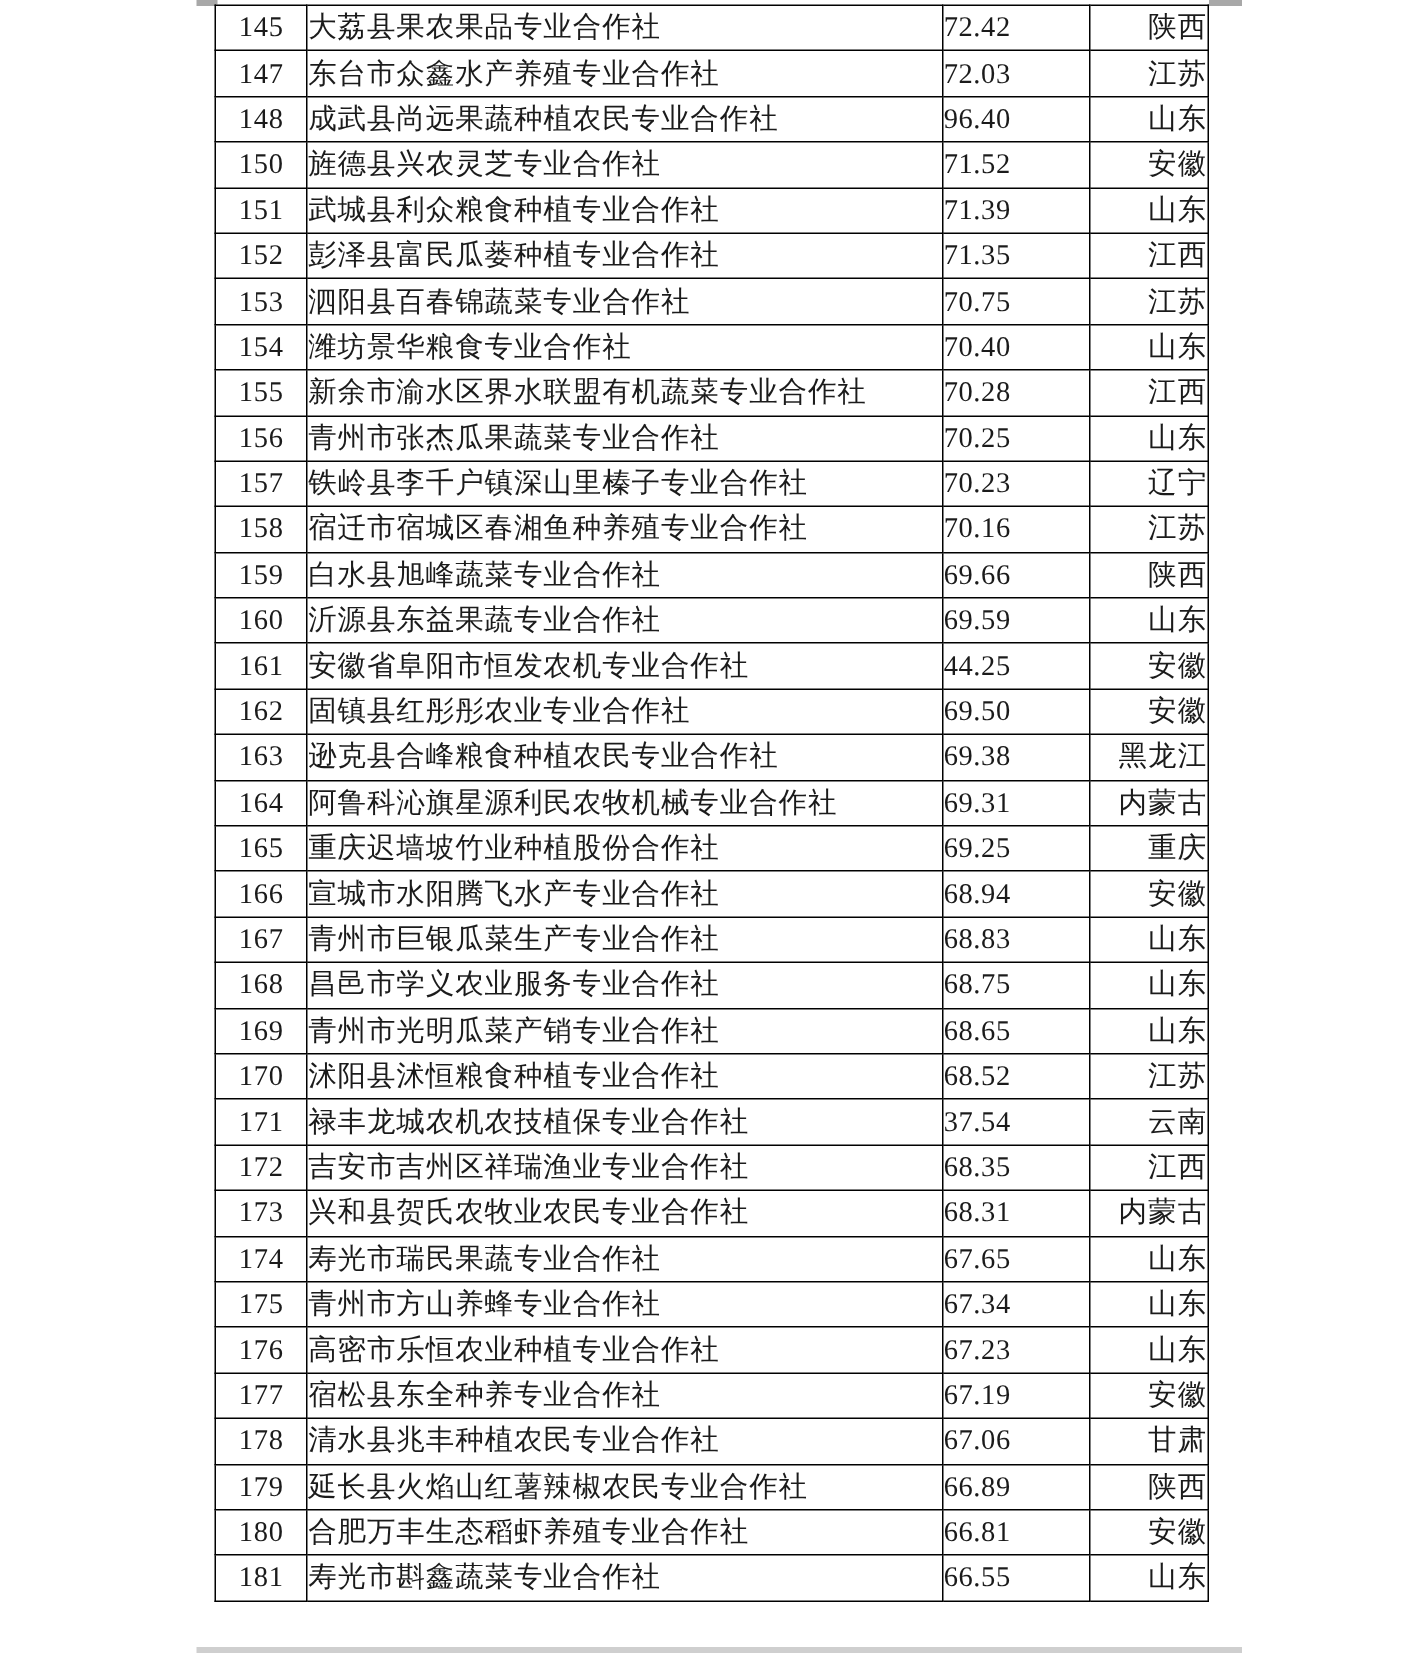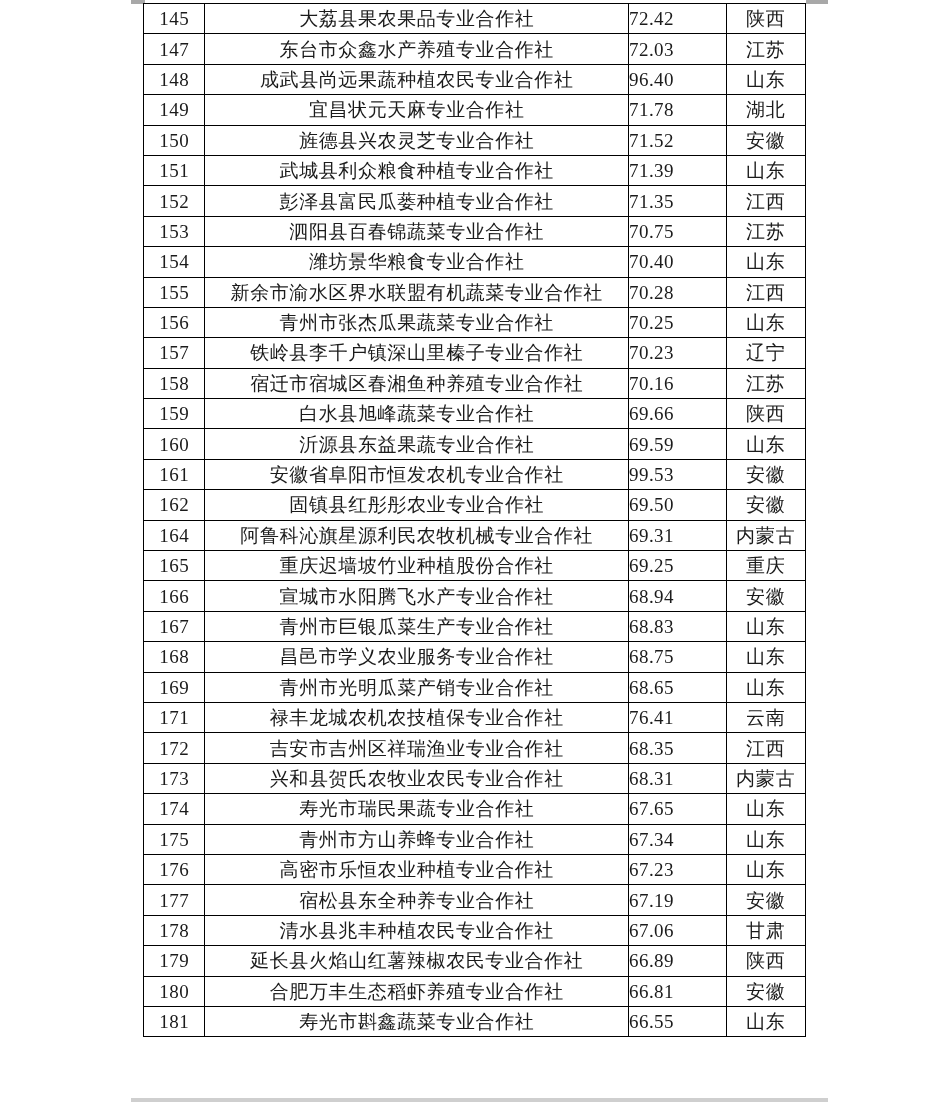--- a/index.html
+++ b/index.html
@@ -70,34 +70,34 @@
   }
   td.col-rank {
     width: 57px;
     text-align: center;
     font-family: "Liberation Serif", "DejaVu Serif", serif;
     font-size: 19px;
     letter-spacing: 0.5px;
   }
   td.col-name {
     width: 399px;
-    text-align: center;
+    text-align: left;
     padding-left: 12px;
     font-size: 19.5px;
     letter-spacing: 0.6px;
   }
   td.col-score {
     width: 91px;
     text-align: left;
     font-size: 19px;
     letter-spacing: 0.4px;
   }
   td.col-region {
     width: 74px;
-    text-align: center;
+    text-align: right;
     font-size: 19px;
     letter-spacing: 0.8px;
   }
 </style>
 </head>
 <body>
 
 <div id="page">
 
   <div class="page-edge-left"></div>
@@ -118,26 +118,20 @@
           <td class="col-score">72.03</td>
           <td class="col-region">江苏</td>
         </tr>
         <tr>
           <td class="col-rank">148</td>
           <td class="col-name">成武县尚远果蔬种植农民专业合作社</td>
           <td class="col-score">96.40</td>
           <td class="col-region">山东</td>
         </tr>
         <tr>
-          <td class="col-rank">149</td>
-          <td class="col-name">宜昌状元天麻专业合作社</td>
-          <td class="col-score">71.78</td>
-          <td class="col-region">湖北</td>
-        </tr>
-        <tr>
           <td class="col-rank">150</td>
           <td class="col-name">旌德县兴农灵芝专业合作社</td>
           <td class="col-score">71.52</td>
           <td class="col-region">安徽</td>
         </tr>
         <tr>
           <td class="col-rank">151</td>
           <td class="col-name">武城县利众粮食种植专业合作社</td>
           <td class="col-score">71.39</td>
           <td class="col-region">山东</td>
@@ -192,28 +186,34 @@
         </tr>
         <tr>
           <td class="col-rank">160</td>
           <td class="col-name">沂源县东益果蔬专业合作社</td>
           <td class="col-score">69.59</td>
           <td class="col-region">山东</td>
         </tr>
         <tr>
           <td class="col-rank">161</td>
           <td class="col-name">安徽省阜阳市恒发农机专业合作社</td>
-          <td class="col-score">99.53</td>
+          <td class="col-score">44.25</td>
           <td class="col-region">安徽</td>
         </tr>
         <tr>
           <td class="col-rank">162</td>
           <td class="col-name">固镇县红彤彤农业专业合作社</td>
           <td class="col-score">69.50</td>
           <td class="col-region">安徽</td>
+        </tr>
+        <tr>
+          <td class="col-rank">163</td>
+          <td class="col-name">逊克县合峰粮食种植农民专业合作社</td>
+          <td class="col-score">69.38</td>
+          <td class="col-region">黑龙江</td>
         </tr>
         <tr>
           <td class="col-rank">164</td>
           <td class="col-name">阿鲁科沁旗星源利民农牧机械专业合作社</td>
           <td class="col-score">69.31</td>
           <td class="col-region">内蒙古</td>
         </tr>
         <tr>
           <td class="col-rank">165</td>
           <td class="col-name">重庆迟墙坡竹业种植股份合作社</td>
@@ -238,23 +238,29 @@
           <td class="col-score">68.75</td>
           <td class="col-region">山东</td>
         </tr>
         <tr>
           <td class="col-rank">169</td>
           <td class="col-name">青州市光明瓜菜产销专业合作社</td>
           <td class="col-score">68.65</td>
           <td class="col-region">山东</td>
         </tr>
         <tr>
+          <td class="col-rank">170</td>
+          <td class="col-name">沭阳县沭恒粮食种植专业合作社</td>
+          <td class="col-score">68.52</td>
+          <td class="col-region">江苏</td>
+        </tr>
+        <tr>
           <td class="col-rank">171</td>
           <td class="col-name">禄丰龙城农机农技植保专业合作社</td>
-          <td class="col-score">76.41</td>
+          <td class="col-score">37.54</td>
           <td class="col-region">云南</td>
         </tr>
         <tr>
           <td class="col-rank">172</td>
           <td class="col-name">吉安市吉州区祥瑞渔业专业合作社</td>
           <td class="col-score">68.35</td>
           <td class="col-region">江西</td>
         </tr>
         <tr>
           <td class="col-rank">173</td>

